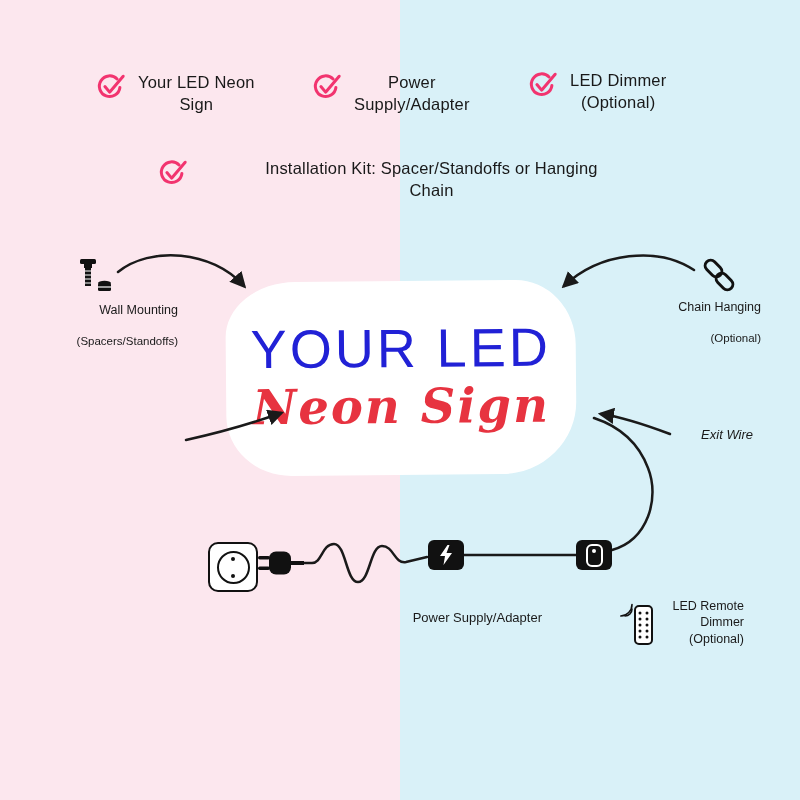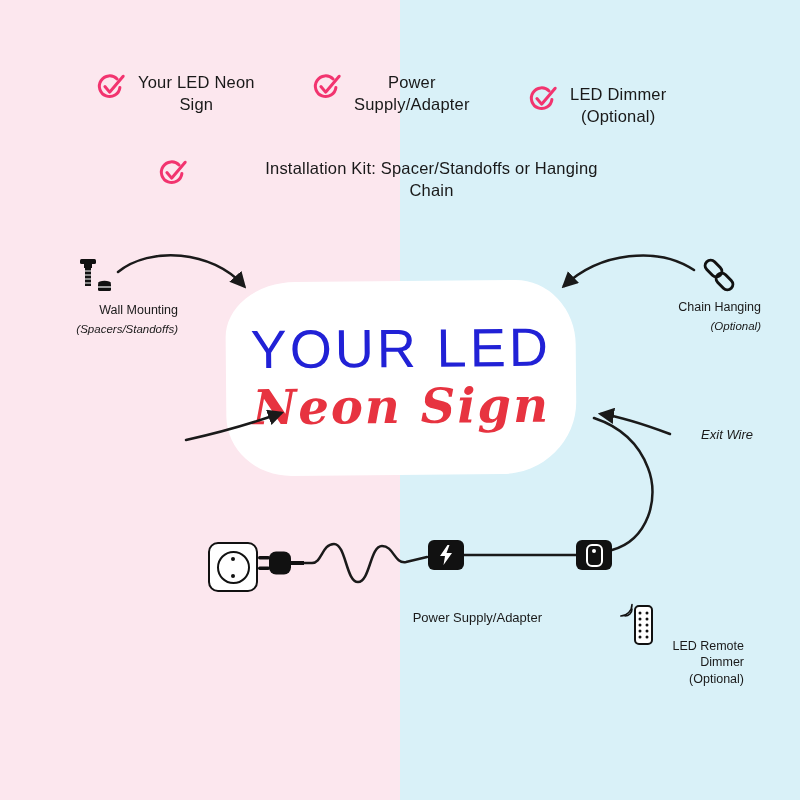--- a/index.html
+++ b/index.html
@@ -8,43 +8,43 @@
   .bg-half{position:absolute;top:0;height:800px;width:400px;}
   .bg-left{left:0;background:#fce7ee;}
   .bg-right{left:400px;background:#d9f1f8;}
 
   
   .check-item{position:absolute;display:flex;align-items:flex-start;gap:12px;}
   .check-icon{flex:0 0 30px;width:30px;height:30px;}
   .check-label{white-space:pre-line;text-align:center;font-size:16.5px;line-height:1.32;font-weight:500;letter-spacing:.2px;color:#191919;}
   .ci-1{left:96px;top:72px;width:215px;}
   .ci-2{left:312px;top:72px;width:215px;}
-  .ci-3{left:528px;top:84px;width:195px;}
+  .ci-3{left:528px;top:70px;width:195px;}
   .ci-4{left:158px;top:158px;width:505px;}
   .ci-4 .check-label{flex:1;}
 
   
   .sign-blob{position:absolute;left:226px;top:281px;width:350px;height:194px;background:#ffffff;
     border-radius:70px 60px 75px 65px / 55px 65px 72px 60px;
     display:flex;flex-direction:column;align-items:center;justify-content:center;transform:rotate(-.5deg);}
   .sign-line1{font-size:54px;font-weight:500;letter-spacing:3px;color:#2121d6;line-height:1;}
   .sign-line2{font-family:"DejaVu Serif",serif;font-style:italic;font-size:48px;font-weight:bold;color:#e73340;line-height:1.15;letter-spacing:2px;margin-top:4px;}
 
   
   .note{position:absolute;text-align:right;}
   .note .t1{font-size:12.5px;font-weight:500;}
-  .note .t2{font-size:11.5px;font-weight:500;margin-top:6px;font-style:italic;}
+  .note .t2{font-size:11.5px;font-weight:500;margin-top:18px;}
   .note-wall{left:20px;top:303px;width:158px;}
   .note-led{left:52px;top:442px;width:158px;}
   .note-chain{left:611px;top:300px;width:150px;}
   .note-exit{left:658px;top:427px;width:95px;}
   .note-exit .t1{font-size:13px;font-style:italic;}
   .note-power{left:352px;top:610px;width:190px;}
   .note-power .t1{font-size:13px;}
-  .note-remote{left:652px;top:598px;width:92px;margin-top:40px;}
+  .note-remote{left:652px;top:598px;width:92px;}
   .note-remote .t1{font-size:12.5px;white-space:pre-line;line-height:1.3;}
 
   
   .icon-abs{position:absolute;}
   .screw-icon{left:74px;top:256px;width:42px;height:42px;}
   .chain-icon{left:698px;top:254px;width:42px;height:42px;}
   .outlet-icon{left:208px;top:542px;width:46px;height:46px;background:#fff;border:2.5px solid #111;border-radius:10px;display:flex;align-items:center;justify-content:center;}
   .outlet-face{width:29px;height:29px;border:2px solid #111;border-radius:50%;position:relative;}
   .outlet-face .dot{position:absolute;left:50%;width:4px;height:4px;margin-left:-2px;background:#111;border-radius:50%;}
   .outlet-face .dot.top{top:4px;} .outlet-face .dot.bottom{bottom:4px;}

